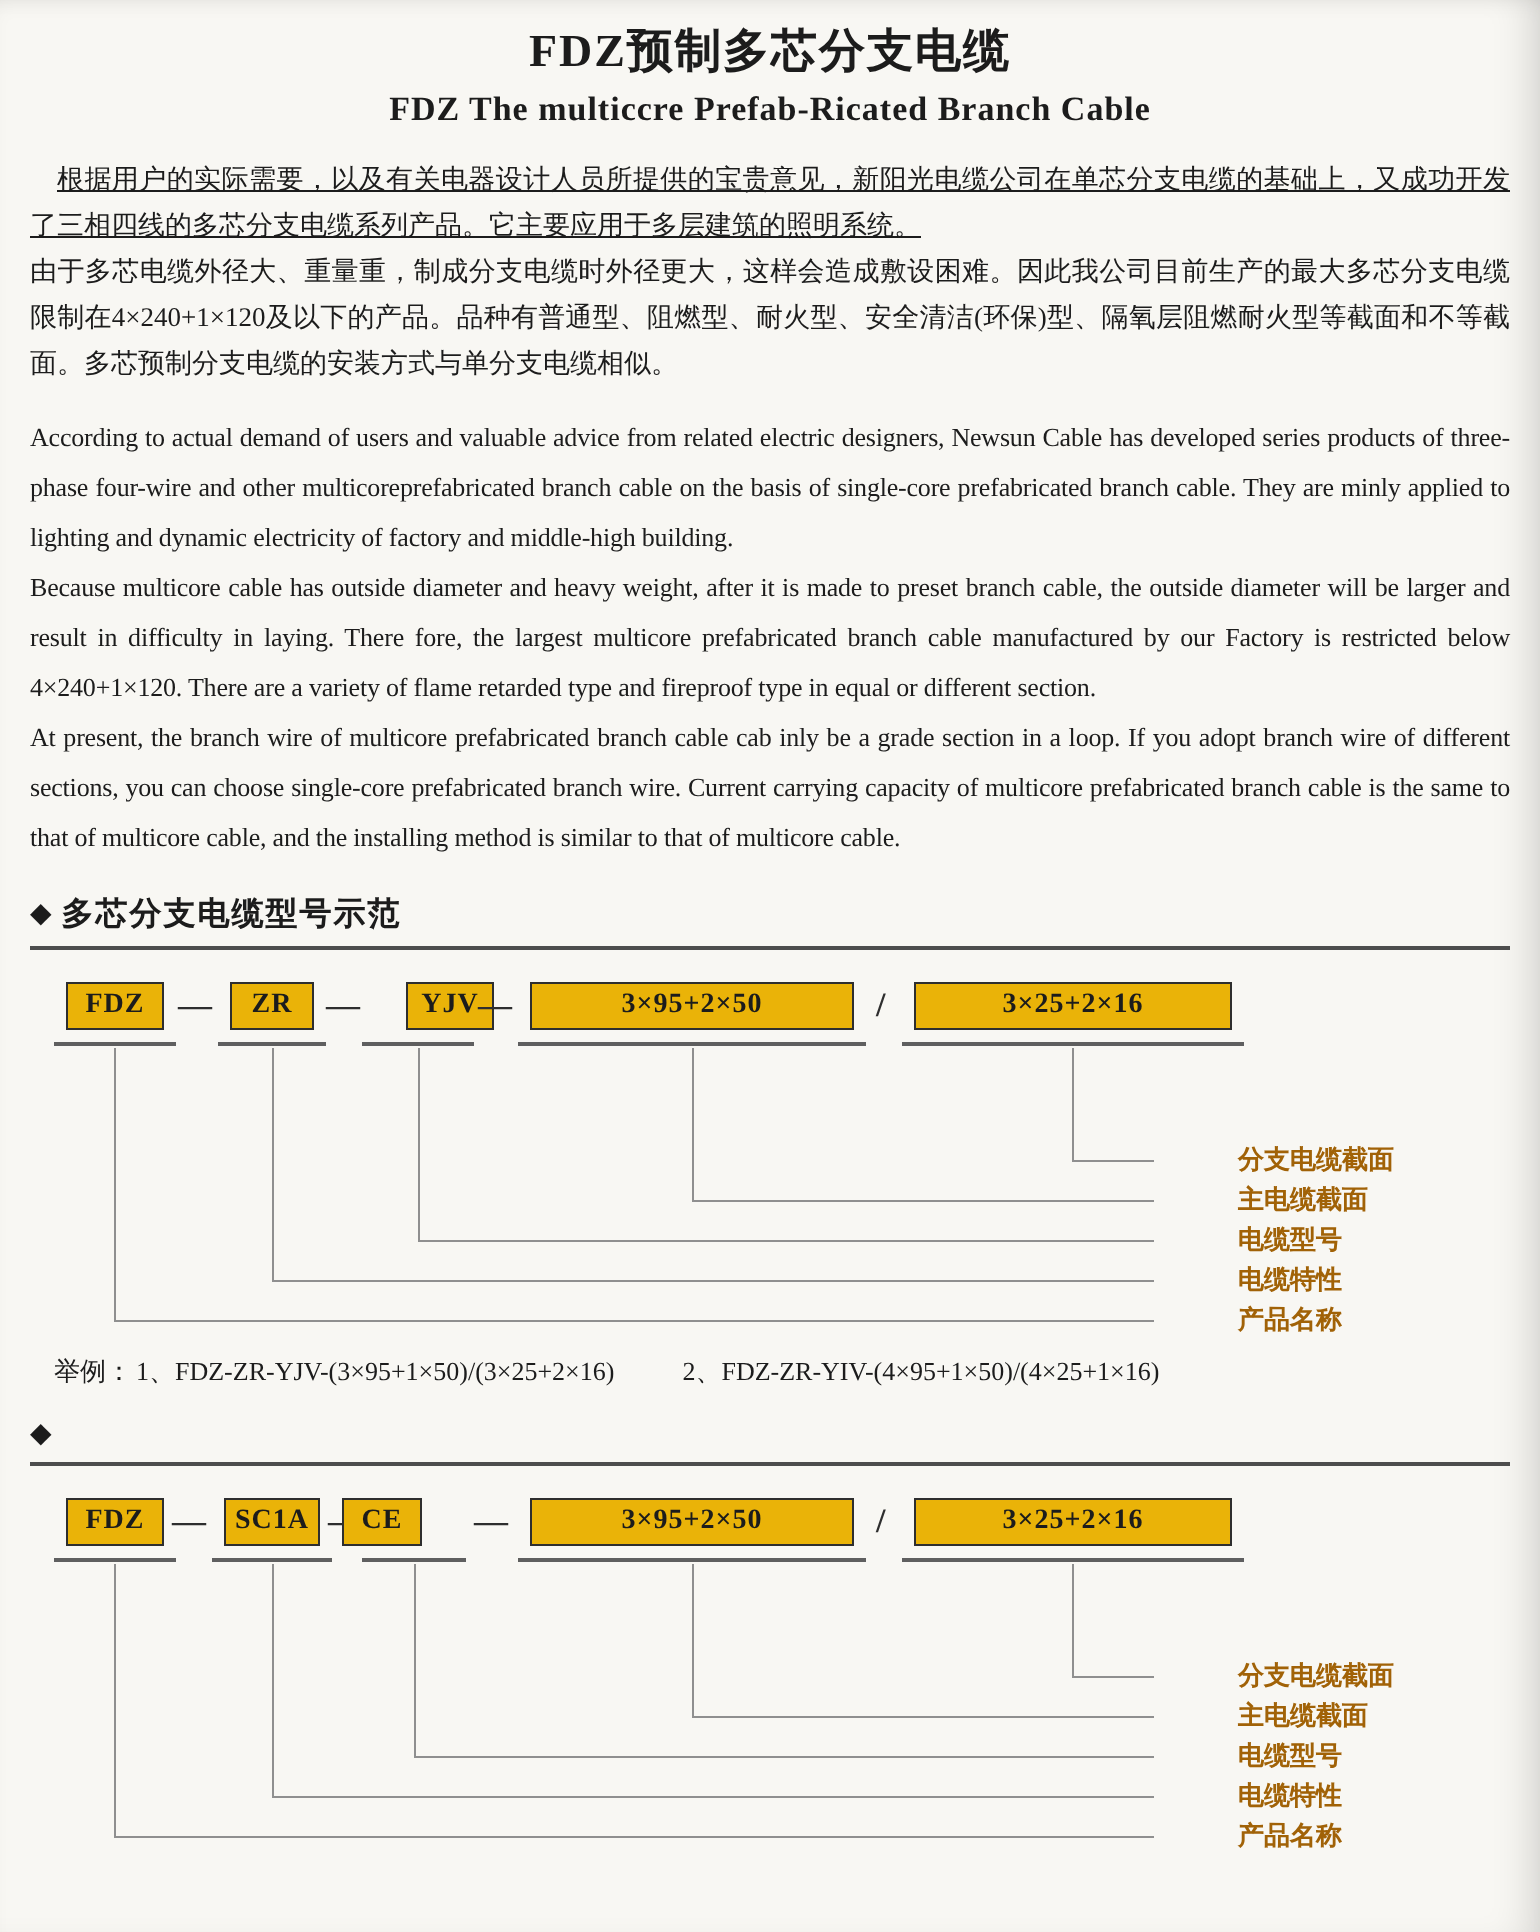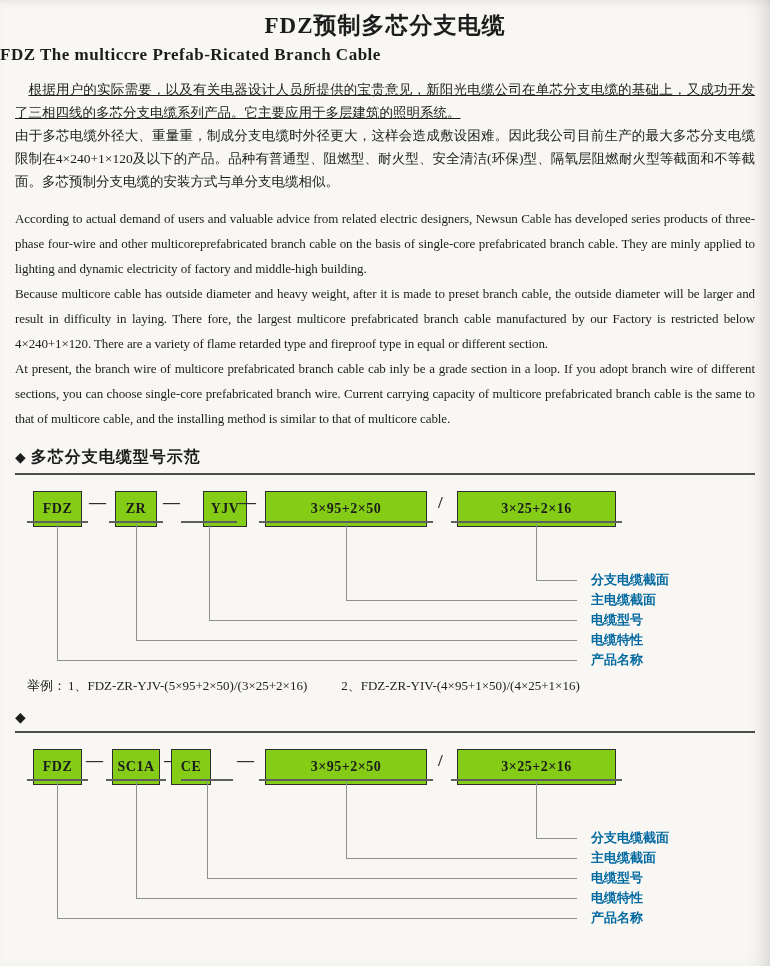--- a/index.html
+++ b/index.html
@@ -11,47 +11,47 @@
     box-shadow:inset -16px 0 22px -14px rgba(0,0,0,.18), inset 0 6px 14px -10px rgba(0,0,0,.15);
     overflow:hidden;
     font-family:"Liberation Serif","DejaVu Serif",serif;
     color:#1c1c1c;
   }
   .page-title{
     padding-top:10px;height:32px;line-height:32px;
     text-align:center;font-size:23px;font-weight:bold;letter-spacing:1px;
   }
   .page-subtitle{
-    height:26px;line-height:26px;text-align:left;
+    height:26px;line-height:26px;text-align:center;
     font-size:17px;font-weight:bold;letter-spacing:.5px;
   }
   .intro-zh{margin:10px 15px 0;font-size:13.5px;line-height:23px;text-align:justify;}
   .intro-zh p{margin:0;}
   .intro-zh p.indent{text-indent:1em;text-decoration:underline;}
   .intro-en{margin:13px 15px 16px;font-size:13px;line-height:25px;text-align:justify;letter-spacing:-0.1px;}
   .intro-en p{margin:0;}
   .sec-heading{
     margin:10px 15px 0;padding-bottom:5px;
     border-bottom:2px solid #4d4d4d;
     font-size:16px;font-weight:bold;letter-spacing:1px;
     display:flex;align-items:center;gap:4px;
   }
   .diamond{font-size:14px;}
   .diagram{position:relative;height:190px;margin:8px 15px 0;}
   .dbox{
-    position:absolute;top:8px;height:36px;box-sizing:border-box;
-    border:1.5px solid #2e2e2e;background:#84cc16;
+    position:absolute;top:8px;height:24px;box-sizing:border-box;
+    border:1.5px solid #2e2e2e;background:#eab308;
     display:flex;align-items:center;justify-content:center;
     font-size:14px;font-weight:bold;letter-spacing:.5px;white-space:nowrap;
   }
   .dunder{position:absolute;top:38px;height:2px;background:#5f5f5f;}
   .dsep{position:absolute;top:8px;height:24px;line-height:24px;font-size:17px;font-weight:bold;color:#2e2e2e;}
   .vline{position:absolute;width:1px;background:#8f8f8f;}
   .hline{position:absolute;height:1px;background:#8f8f8f;}
-  .dlabel{position:absolute;left:576px;height:16px;line-height:16px;font-size:13px;font-weight:bold;color:#0369a1;white-space:nowrap;}
+  .dlabel{position:absolute;left:604px;height:16px;line-height:16px;font-size:13px;font-weight:bold;color:#a16207;white-space:nowrap;}
   .example{margin:4px 15px 0 27px;font-size:13px;white-space:nowrap;}
   .example .ex-item{margin-right:34px;}
   .example .ex-prefix{margin-right:2px;}
 </style>
 </head>
 <body>
 
 <div class="page">
 
   <div class="page-title">FDZ预制多芯分支电缆</div>
@@ -104,21 +104,21 @@
     <div class="hline" style="left:42px;top:177px;width:520px"></div>
 
     <div class="dlabel" style="top:89px">分支电缆截面</div>
     <div class="dlabel" style="top:109px">主电缆截面</div>
     <div class="dlabel" style="top:129px">电缆型号</div>
     <div class="dlabel" style="top:149px">电缆特性</div>
     <div class="dlabel" style="top:169px">产品名称</div>
   </div>
 
   <div class="example">
-    <span class="ex-prefix">举例：</span><span class="ex-item">1、FDZ-ZR-YJV-(5×95+2×50)/(3×25+2×16)</span><span>2、FDZ-ZR-YIV-(4×95+1×50)/(4×25+1×16)</span>
+    <span class="ex-prefix">举例：</span><span class="ex-item">1、FDZ-ZR-YJV-(3×95+1×50)/(3×25+2×16)</span><span>2、FDZ-ZR-YIV-(4×95+1×50)/(4×25+1×16)</span>
   </div>
 
   <div class="sec-heading" style="margin-top:14px">
     <span class="diamond">◆</span>
   </div>
 
   <div class="diagram">
 
     <div class="dbox" style="left:18px;width:49px">FDZ</div>
     <span class="dsep" style="left:71px">—</span>

